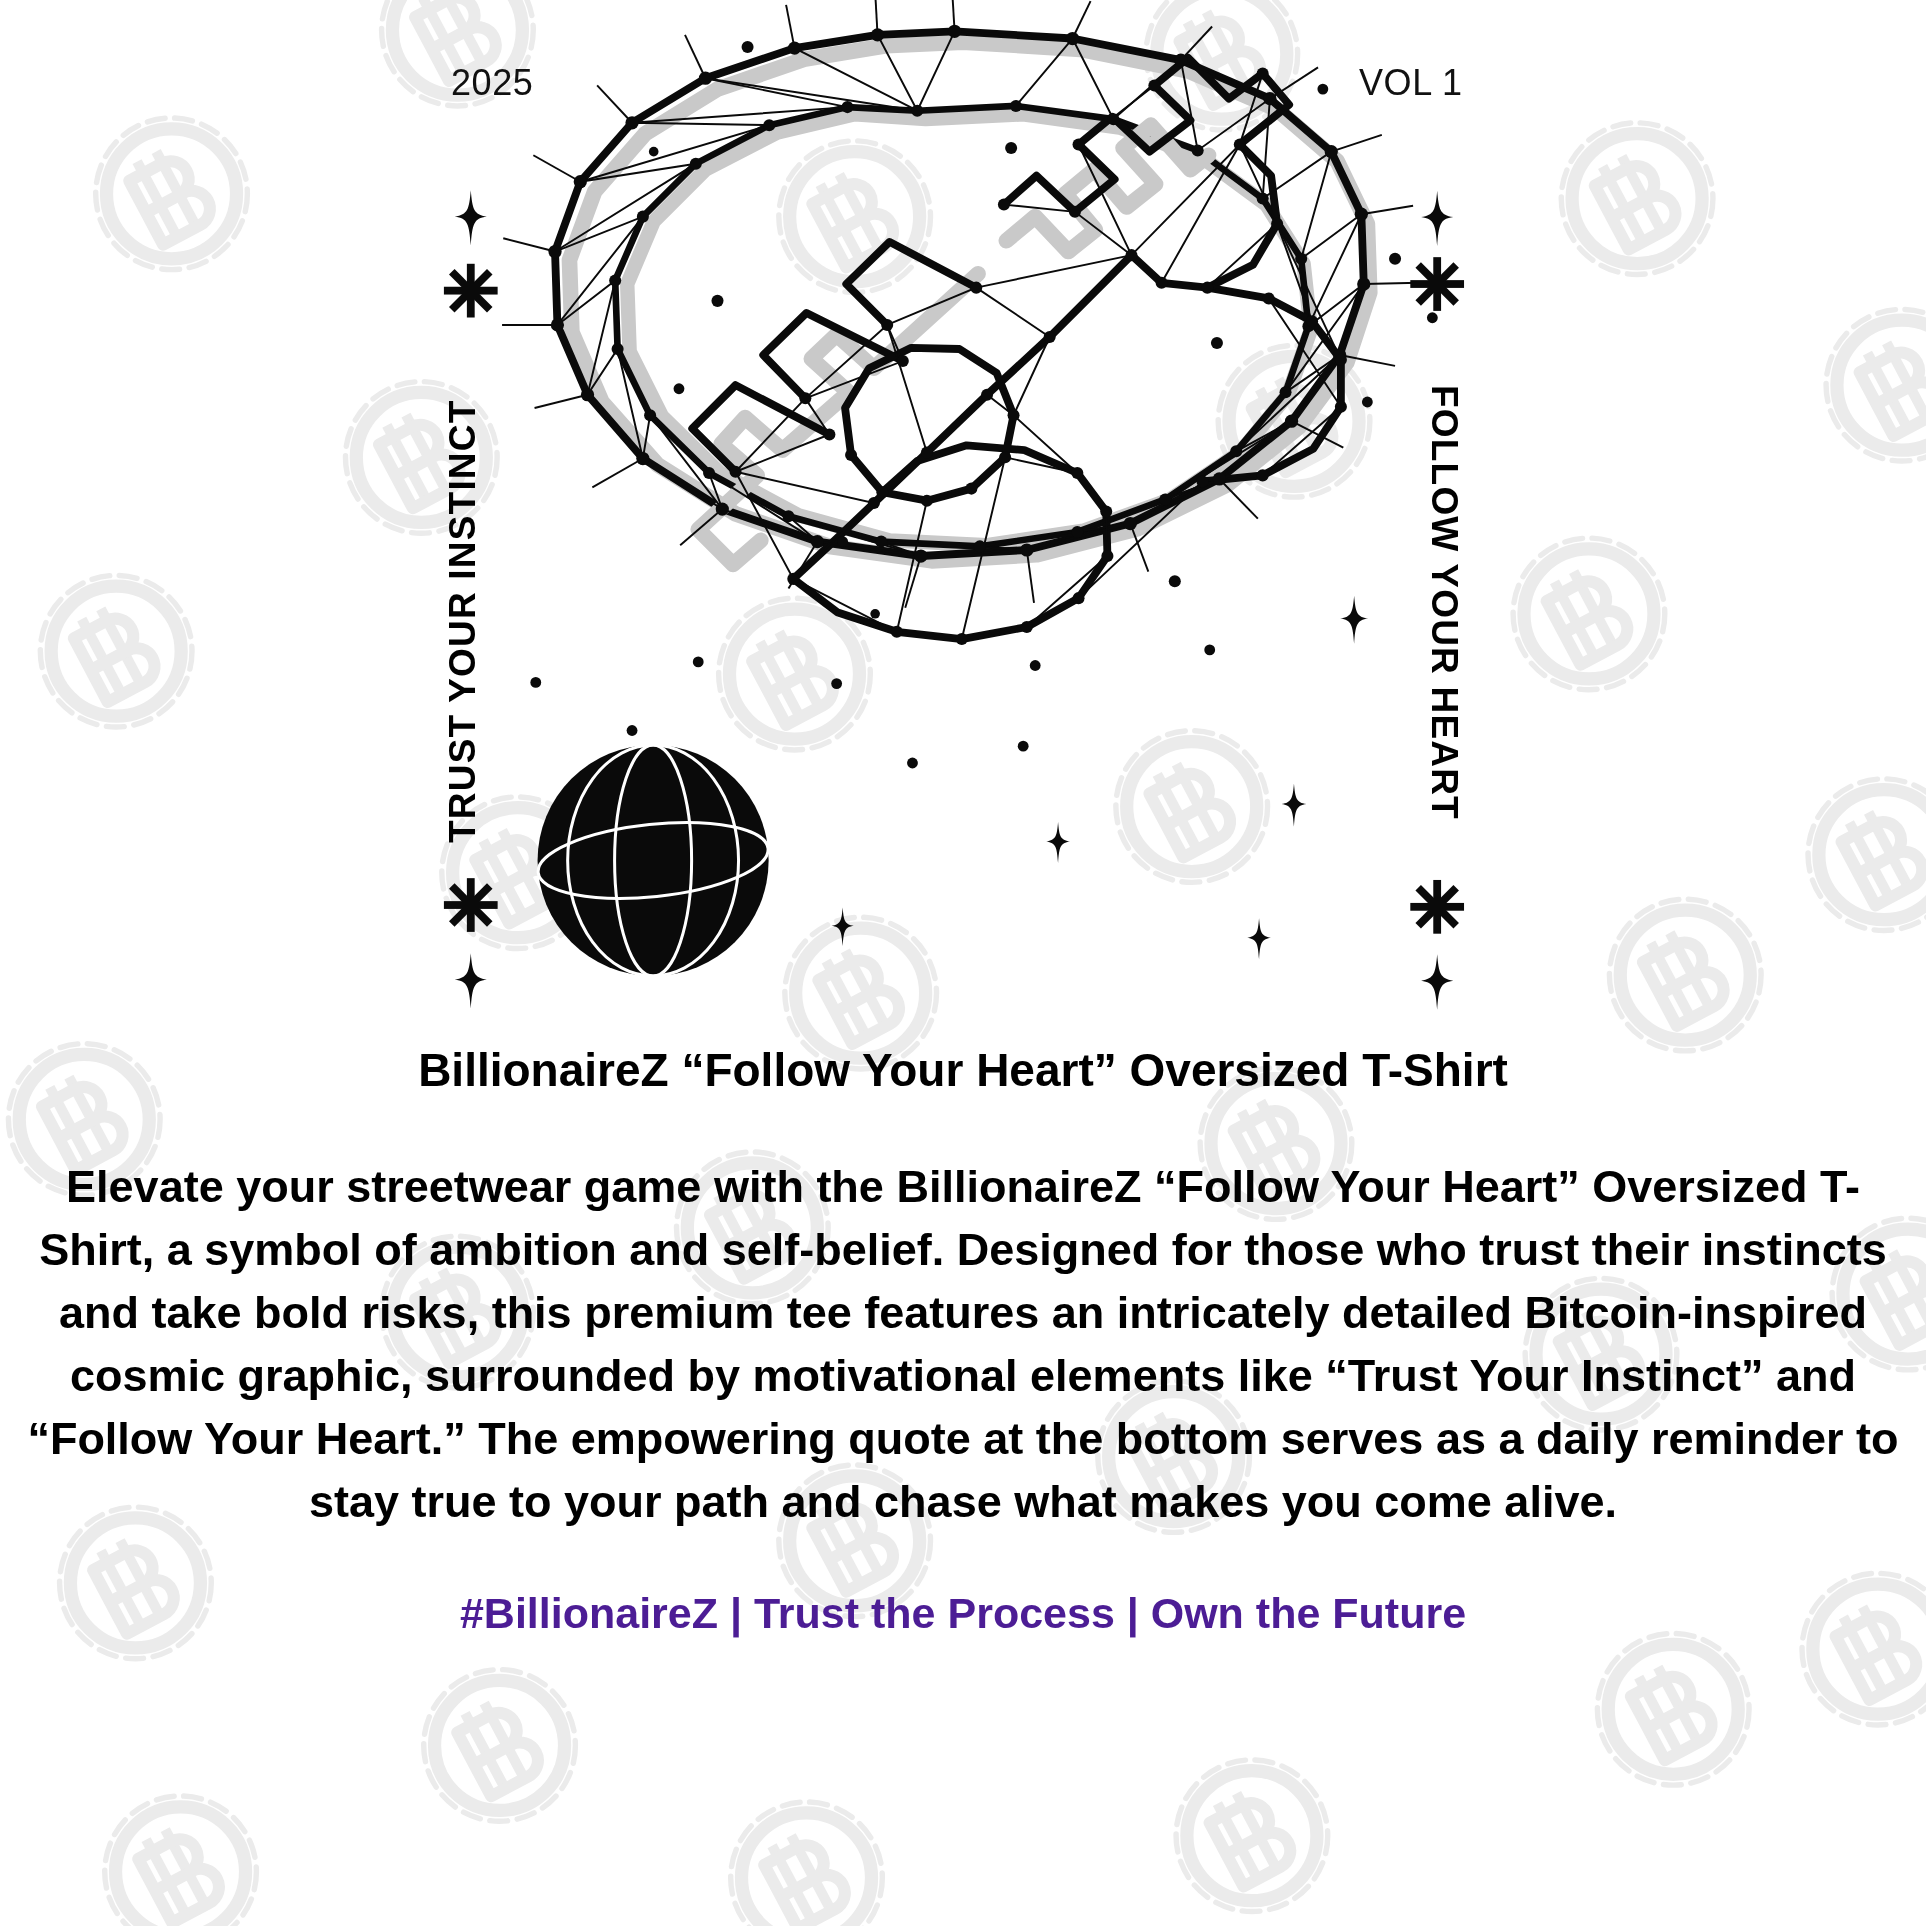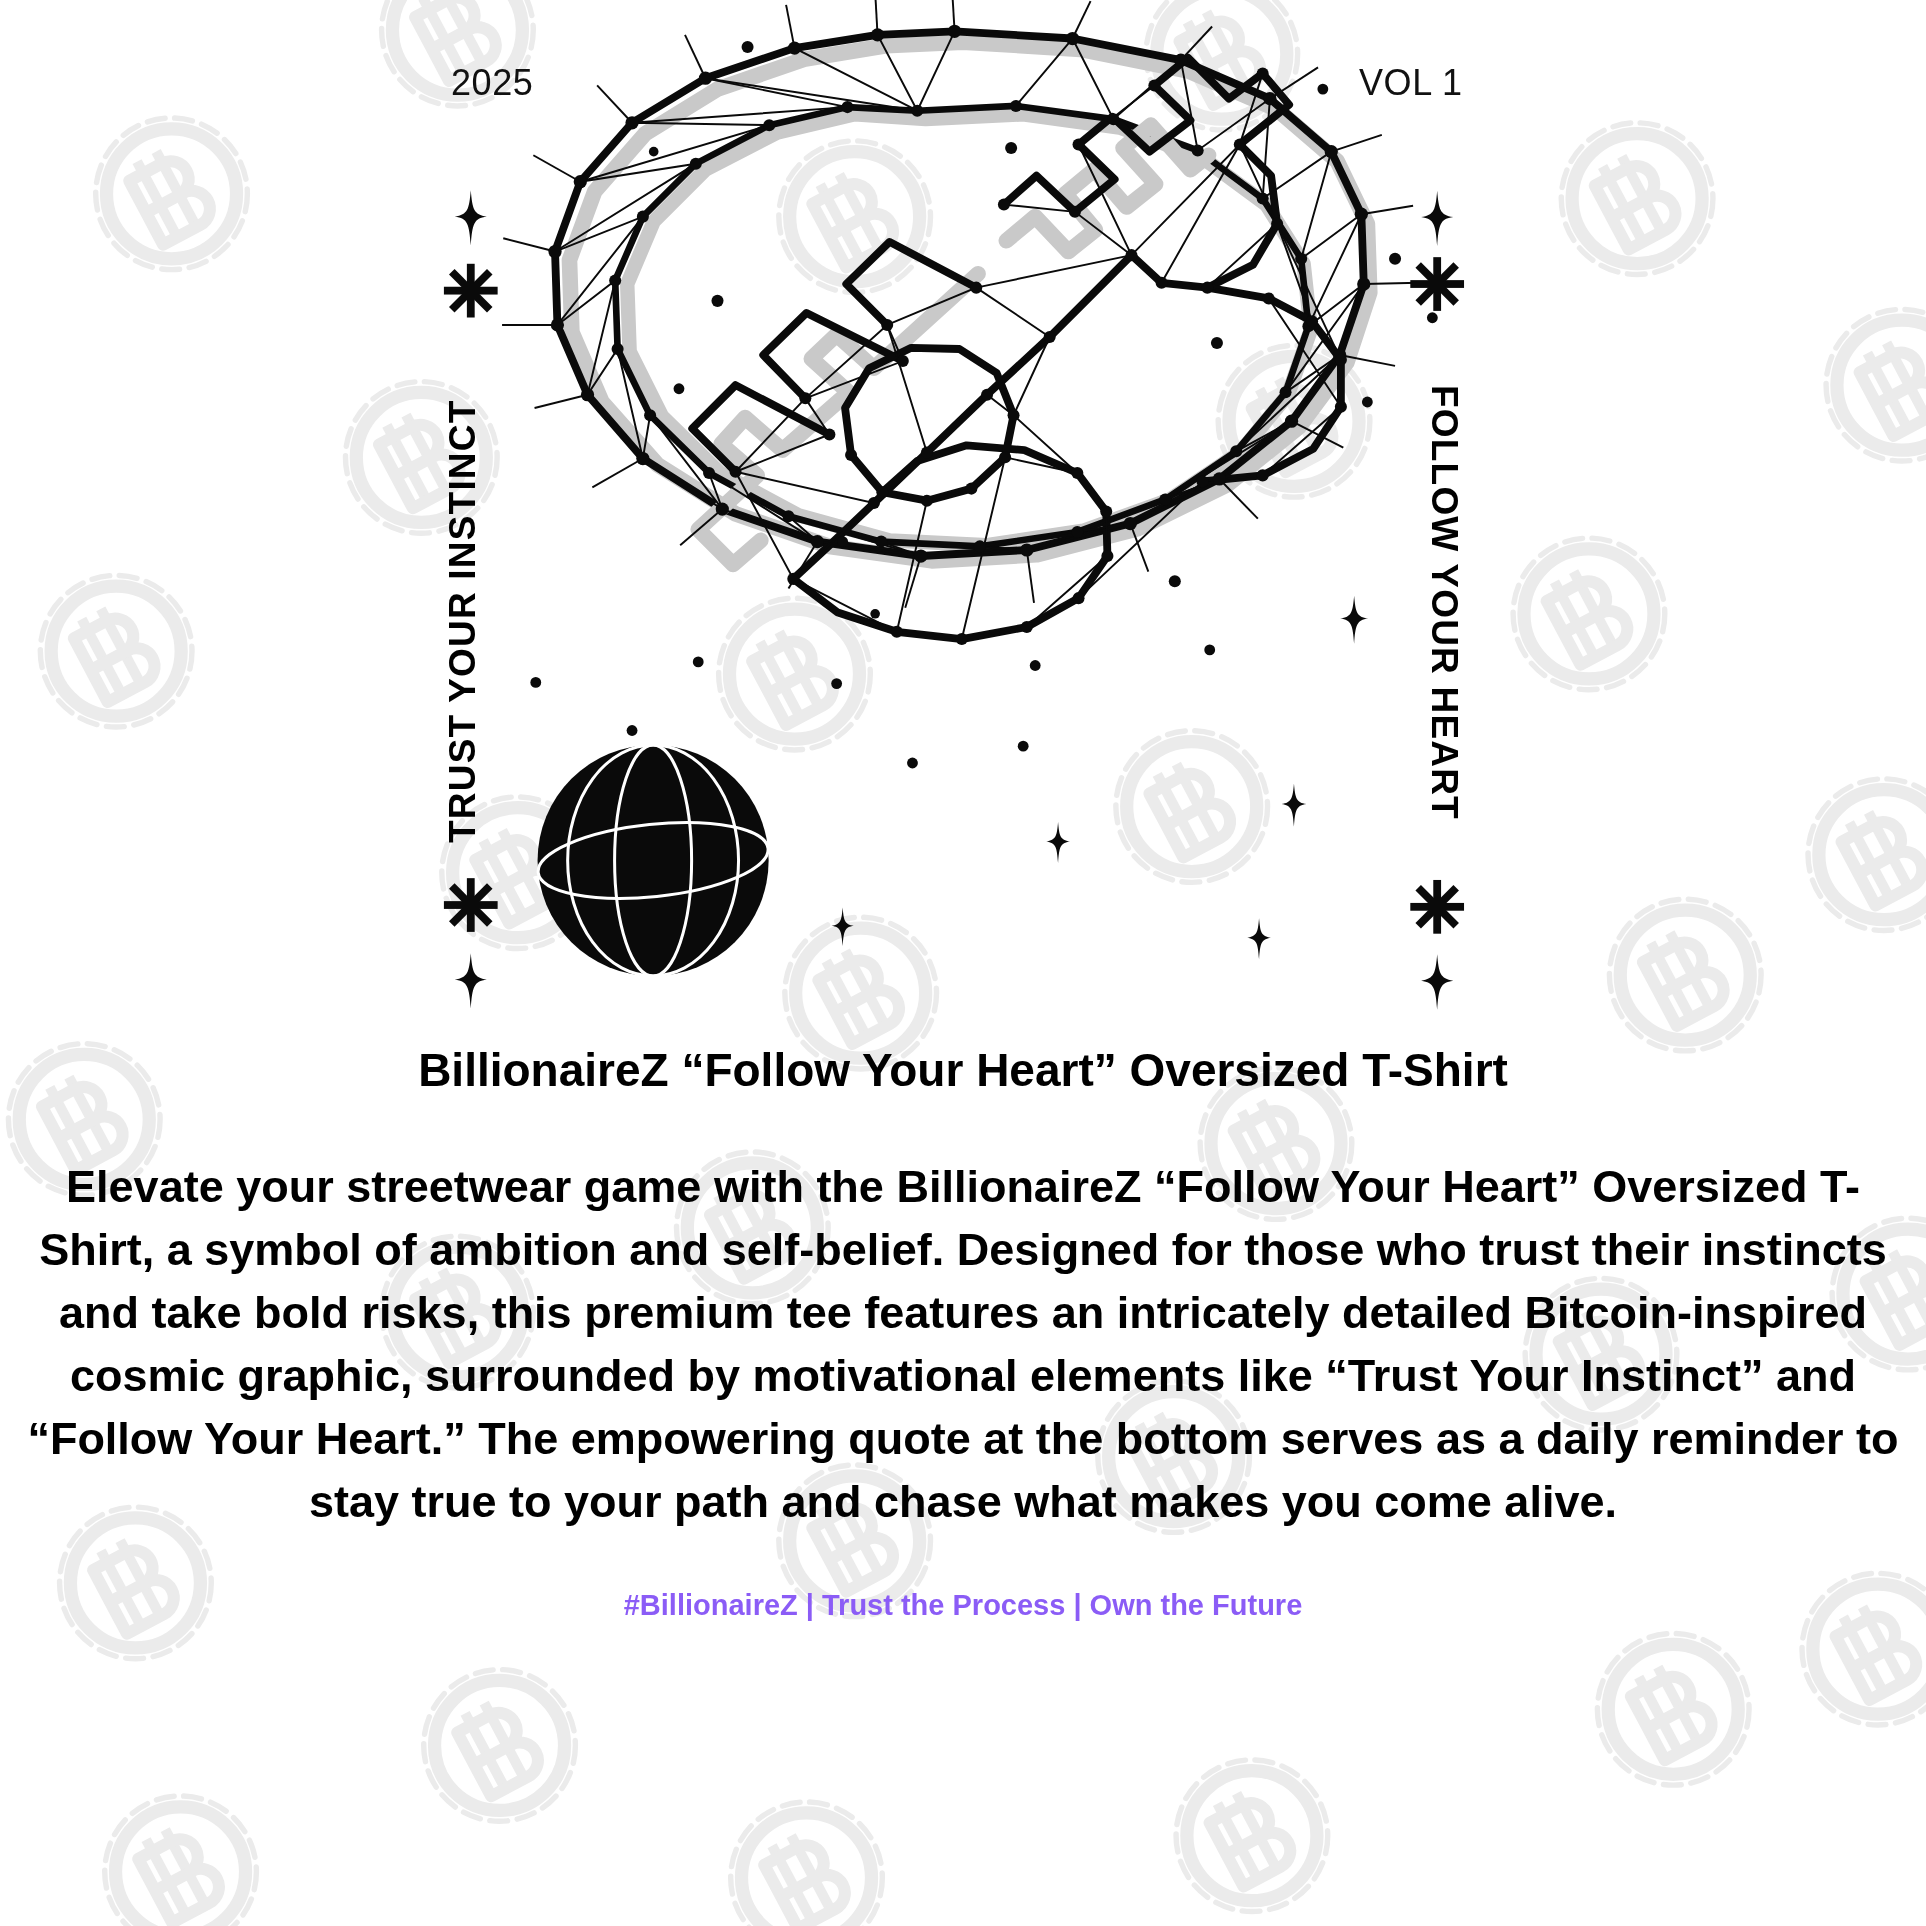--- a/index.html
+++ b/index.html
@@ -68,24 +68,24 @@
     font-size:45px;
     line-height:1.40;
     margin:11px;
     padding:0 0;
     color:#000;
   }
   .body-para + .body-para{margin-top:46px;}
   .tagline{
     font-family:"Liberation Sans Narrow","Liberation Sans", sans-serif;
     font-weight:700;
-    font-size:29px;
+    font-size:43px;
     line-height:1.2;
     margin:55px 0 0 0;
-    color:#8b5cf6;
+    color:#4c1d95;
   }
 </style>
 </head>
 <body>
 
 <div id="stage">
 
   <div id="watermarks">
     <svg width="1926" height="1926" viewBox="0 0 3200 3200" aria-hidden="true">
       <defs>

